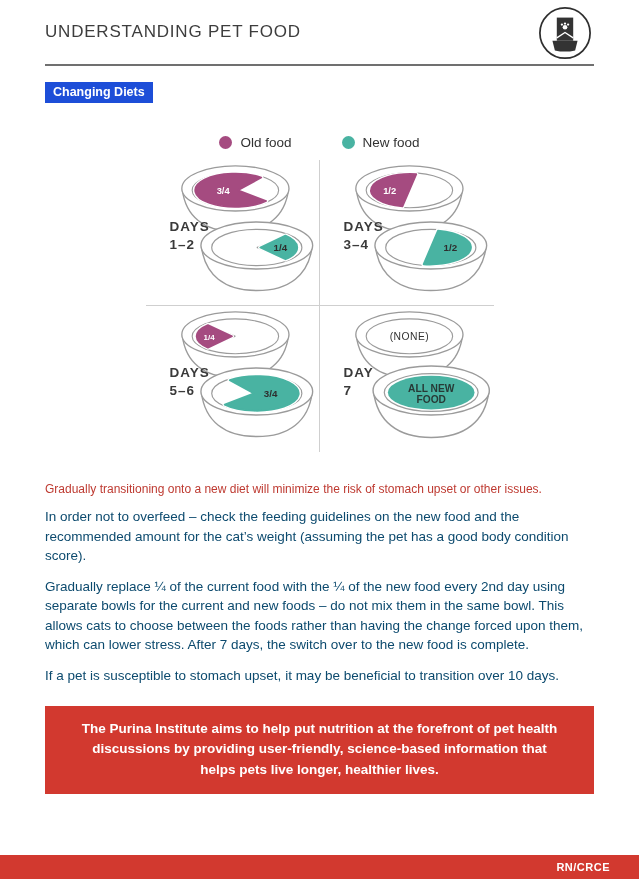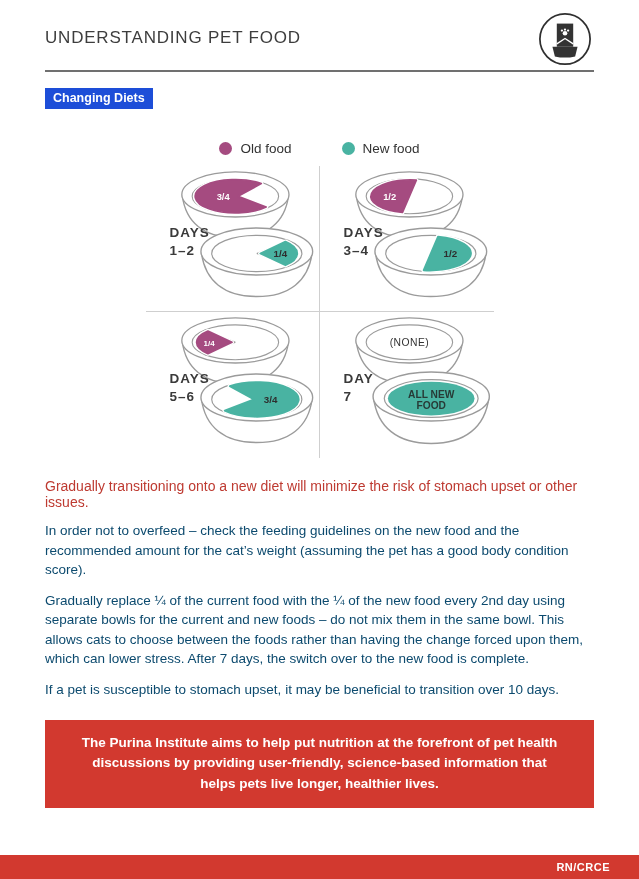--- a/index.html
+++ b/index.html
@@ -7,21 +7,21 @@
   body {
     height: 879px;
     background: #ffffff;
     font-family: "Liberation Sans", sans-serif;
     position: relative;
     overflow: hidden;
   }
   .page { padding: 0 45px; }
 
   
-  .header { display: flex; justify-content: space-between; align-items: flex-start; padding-top: 12px; }
+  .header { display: flex; justify-content: space-between; align-items: flex-start; padding-top: 6px; }
   .doc-title { font-size: 17px; font-weight: 500; letter-spacing: 0.8px; color: #3d3d3d; margin-top: 16px; }
   .header-icon { width: 58px; height: 56px; }
   .rule { border-bottom: 2px solid #707070; margin-top: 2px; }
 
   
   .tag { display: inline-block; background: #1d4ed8; color: #fff; font-weight: bold; font-size: 12.5px; padding: 3px 8px 4px; margin-top: 16px; }
   .main-title { font-size: 37px; font-weight: 800; color: #383838; letter-spacing: -0.5px; margin-top: 26px; }
 
   
   .legend { display: flex; justify-content: center; align-items: center; gap: 28px; margin-top: 32px; font-size: 13.5px; color: #333; }
@@ -38,21 +38,21 @@
   .q-tl, .q-bl { border-right: 1px solid #cfcfcf; }
   .day-label { position: absolute; left: 24px; top: 58px; font-weight: bold; font-size: 13.5px; letter-spacing: 1px; color: #3a3a3a; line-height: 1.3; z-index: 2; }
   svg.bowls { position: absolute; left: 26px; top: 3px; width: 147px; height: 140px; }
   .frac { font-family: "Liberation Sans", sans-serif; font-size: 10px; font-weight: bold; text-anchor: middle; }
   .frac-light { fill: #ffffff; }
   .frac-dark { fill: #2e2e2e; }
   .none-label { font-family: "Liberation Sans", sans-serif; font-size: 11px; letter-spacing: 0.5px; fill: #333; text-anchor: middle; }
   .allnew-label { font-family: "Liberation Sans", sans-serif; font-size: 10px; font-weight: bold; fill: #273a36; text-anchor: middle; }
 
   
-  .lead { margin-top: 20px; color: #be3a31; font-size: 14px; }
+  .lead { margin-top: 30px; color: #be3a31; font-size: 12px; }
   .body-copy { margin-top: 4px; font-family: Liberation Sans, sans-serif; font-size: 13.5px; color: #0c4a6e; line-height: 1.45; }
   .body-copy p { margin-top: 11px; }
 
   
   .banner { margin-top: 20px; background: #d2392f; color: #fff; text-align: center; font-size: 13.5px; font-weight: bold; line-height: 1.55; padding: 13px 28px; }
 
   
   .bottom-bar { position: absolute; left: 0; right: 0; bottom: 0; height: 24px; background: #d2392f;
     display: flex; align-items: center; justify-content: flex-end; padding-right: 29px; }
   .doc-code { color: #fff; font-size: 11px; font-weight: bold; letter-spacing: 0.5px; }

